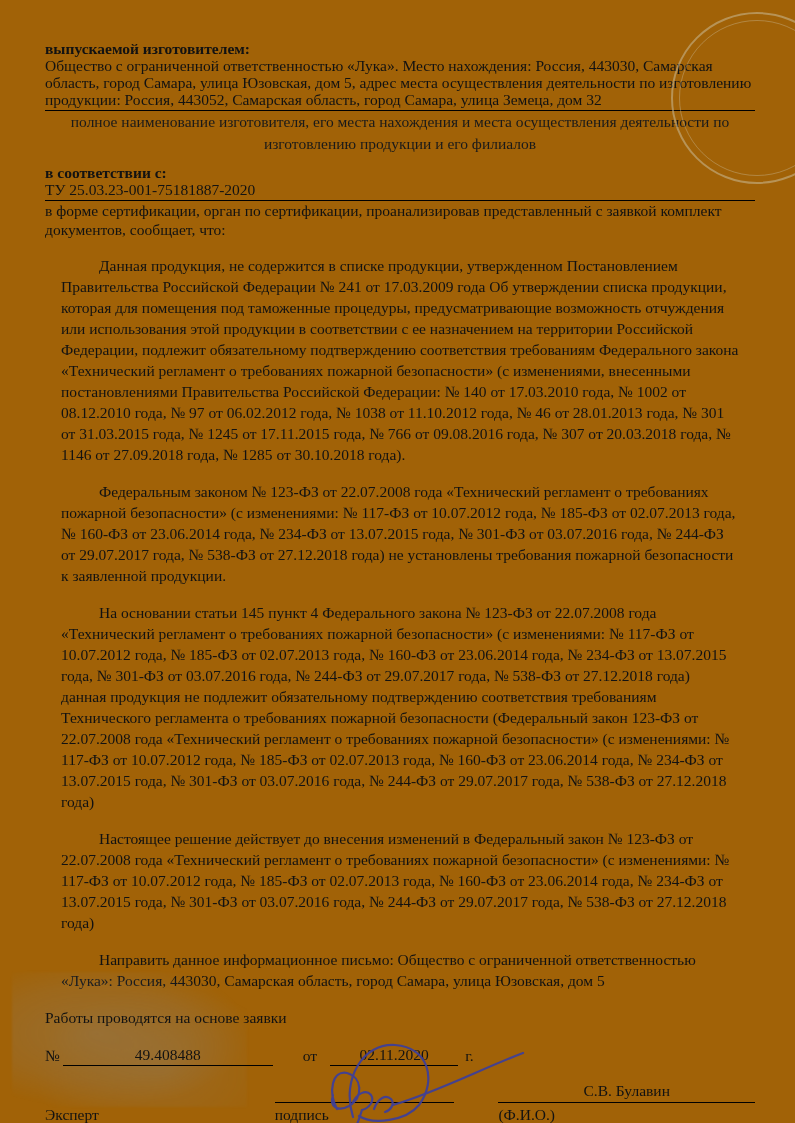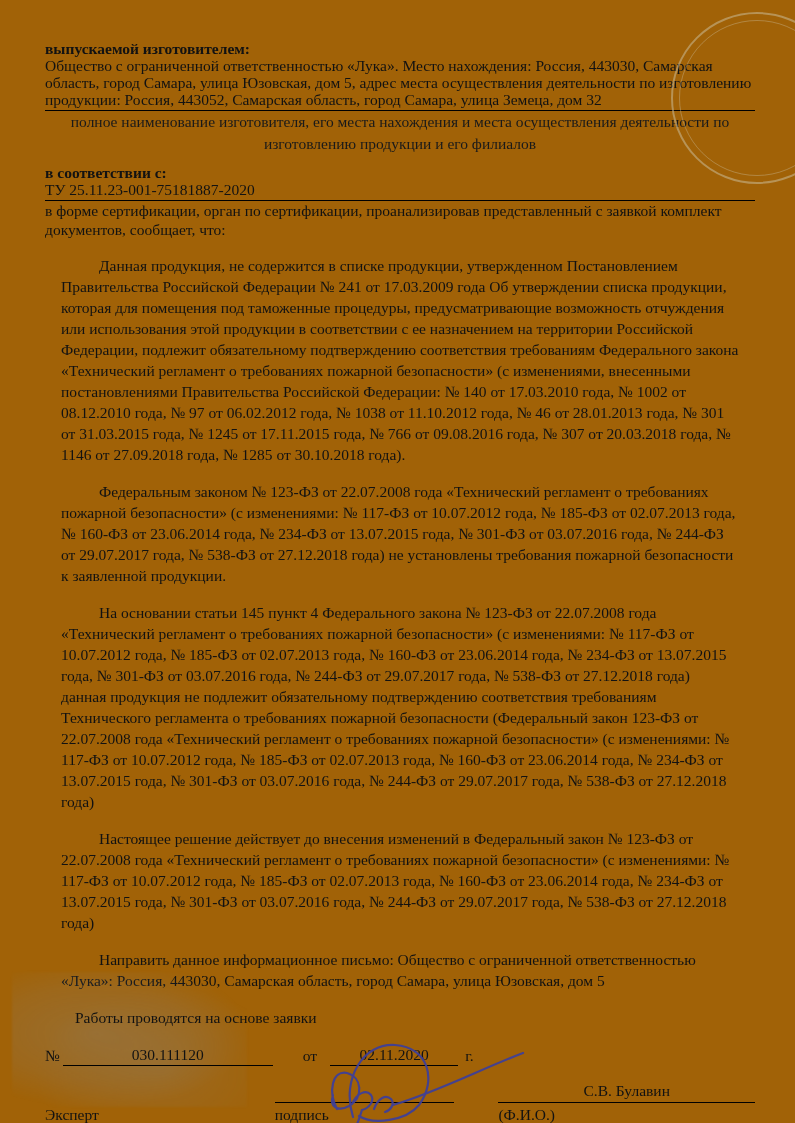--- a/index.html
+++ b/index.html
@@ -14,21 +14,21 @@
     padding:40px 40px 0 45px;
     overflow:hidden;
   }
   .bold{font-weight:bold;}
   .tight{line-height:17px;}
   .underlined-block{border-bottom:1.5px solid #000;padding-bottom:2px;}
   .caption{text-align:center;line-height:22px;margin-bottom:9px;color:#1a1a1a;}
   .caption.last{margin-bottom:24px;}
   .statement{font-weight:normal;line-height:19px;margin-bottom:9px;}
   .bodytext p{margin:16px;text-indent:38px;line-height:21px;}
-  .note{margin-top:10px;line-height:21px;margin-left:30px;}
+  .note{margin-top:10px;line-height:21px;}
   .bottom-block{position:relative;}
   .fields-row{margin-top:17px;display:flex;align-items:flex-end;line-height:20px;}
   .fill-line{border-bottom:1px solid #000;text-align:center;display:inline-block;}
   .fill-num{width:210px;margin-left:3px;}
   .from-label{margin-left:30px;}
   .fill-date{width:128px;margin-left:13px;}
   .year-suffix{margin-left:7px;}
   .sig-row{margin-top:15px;display:flex;align-items:flex-end;line-height:20px;}
   .expert-label{flex:none;}
   .sig-col-mid{width:180px;margin-left:176px;}
@@ -65,39 +65,39 @@
   <div class="stain"></div>
 
   <section>
     <div class="bold tight">выпускаемой изготовителем:</div>
     <div class="tight underlined-block">Общество с ограниченной ответственностью «Лука». Место нахождения: Россия, 443030, Самарская область, город Самара, улица Юзовская, дом 5, адрес места осуществления деятельности по изготовлению продукции: Россия, 443052, Самарская область, город Самара, улица Земеца, дом 32</div>
     <div class="caption">полное наименование изготовителя, его места нахождения и места осуществления деятельности по изготовлению продукции и его филиалов</div>
   </section>
 
   <section>
     <div class="bold tight">в соответствии с:</div>
-    <div class="tight underlined-block">ТУ 25.11.23-001-75181887-2020</div>
+    <div class="tight underlined-block">ТУ 25.03.23-001-75181887-2020</div>
   </section>
 
   <div class="statement">в форме сертификации, орган по сертификации, проанализировав представленный с заявкой комплект документов, сообщает, что:</div>
 
   <section class="bodytext">
     <p>Данная продукция, не содержится в списке продукции, утвержденном Постановлением Правительства Российской Федерации № 241 от 17.03.2009 года Об утверждении списка продукции, которая для помещения под таможенные процедуры, предусматривающие возможность отчуждения или использования этой продукции в соответствии с ее назначением на территории Российской Федерации, подлежит обязательному подтверждению соответствия требованиям Федерального закона «Технический регламент о требованиях пожарной безопасности» (с изменениями, внесенными постановлениями Правительства Российской Федерации: № 140 от 17.03.2010 года, № 1002 от 08.12.2010 года, № 97 от 06.02.2012 года, № 1038 от 11.10.2012 года, № 46 от 28.01.2013 года, № 301 от 31.03.2015 года, № 1245 от 17.11.2015 года, № 766 от 09.08.2016 года, № 307 от 20.03.2018 года, № 1146 от 27.09.2018 года, № 1285 от 30.10.2018 года).</p>
     <p>Федеральным законом № 123-ФЗ от 22.07.2008 года «Технический регламент о требованиях пожарной безопасности» (с изменениями: № 117-ФЗ от 10.07.2012 года, № 185-ФЗ от 02.07.2013 года, № 160-ФЗ от 23.06.2014 года, № 234-ФЗ от 13.07.2015 года, № 301-ФЗ от 03.07.2016 года, № 244-ФЗ от 29.07.2017 года, № 538-ФЗ от 27.12.2018 года) не установлены требования пожарной безопасности к заявленной продукции.</p>
     <p>На основании статьи 145 пункт 4 Федерального закона № 123-ФЗ от 22.07.2008 года «Технический регламент о требованиях пожарной безопасности» (с изменениями: № 117-ФЗ от 10.07.2012 года, № 185-ФЗ от 02.07.2013 года, № 160-ФЗ от 23.06.2014 года, № 234-ФЗ от 13.07.2015 года, № 301-ФЗ от 03.07.2016 года, № 244-ФЗ от 29.07.2017 года, № 538-ФЗ от 27.12.2018 года) данная продукция не подлежит обязательному подтверждению соответствия требованиям Технического регламента о требованиях пожарной безопасности (Федеральный закон 123-ФЗ от 22.07.2008 года «Технический регламент о требованиях пожарной безопасности» (с изменениями: № 117-ФЗ от 10.07.2012 года, № 185-ФЗ от 02.07.2013 года, № 160-ФЗ от 23.06.2014 года, № 234-ФЗ от 13.07.2015 года, № 301-ФЗ от 03.07.2016 года, № 244-ФЗ от 29.07.2017 года, № 538-ФЗ от 27.12.2018 года)</p>
     <p>Настоящее решение действует до внесения изменений в Федеральный закон № 123-ФЗ от 22.07.2008 года «Технический регламент о требованиях пожарной безопасности» (с изменениями: № 117-ФЗ от 10.07.2012 года, № 185-ФЗ от 02.07.2013 года, № 160-ФЗ от 23.06.2014 года, № 234-ФЗ от 13.07.2015 года, № 301-ФЗ от 03.07.2016 года, № 244-ФЗ от 29.07.2017 года, № 538-ФЗ от 27.12.2018 года)</p>
     <p>Направить данное информационное письмо: Общество с ограниченной ответственностью «Лука»: Россия, 443030, Самарская область, город Самара, улица Юзовская, дом 5</p>
   </section>
 
   <div class="bottom-block">
     <div class="note">Работы проводятся на основе заявки</div>
 
     <div class="fields-row">
       <span>№</span>
-      <span class="fill-line fill-num">030.111120</span>
+      <span class="fill-line fill-num">49.408488</span>
       <span class="from-label">от</span>
       <span class="fill-line fill-date">02.11.2020</span>
       <span class="year-suffix">г.</span>
     </div>
 
     <div class="sig-row">
       <span class="expert-label">Эксперт</span>
       <div class="sig-col-mid">
         <div class="sig-line"></div>
         <div class="sig-caption">подпись</div>

